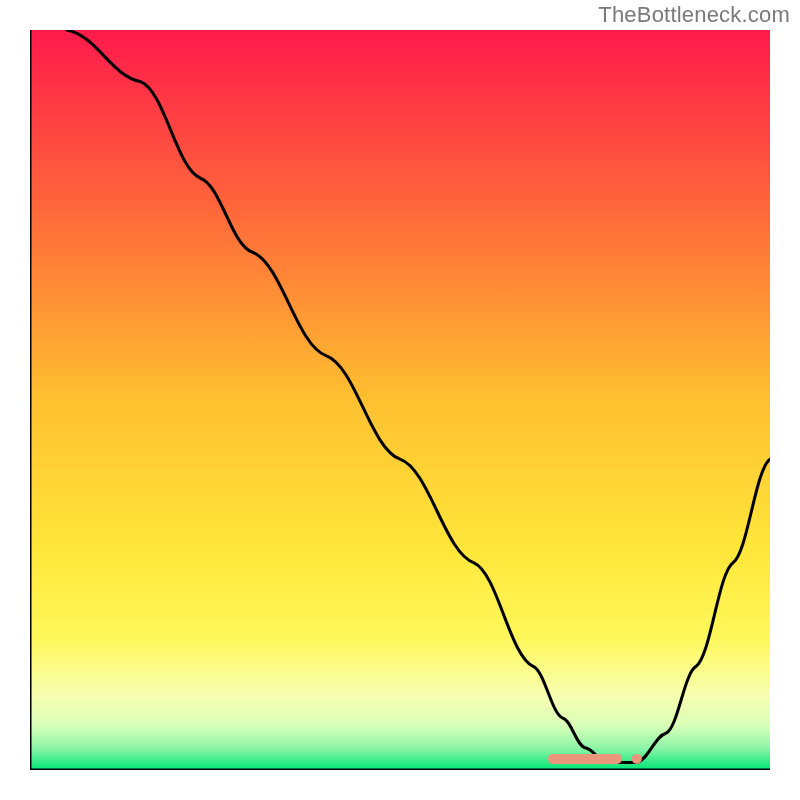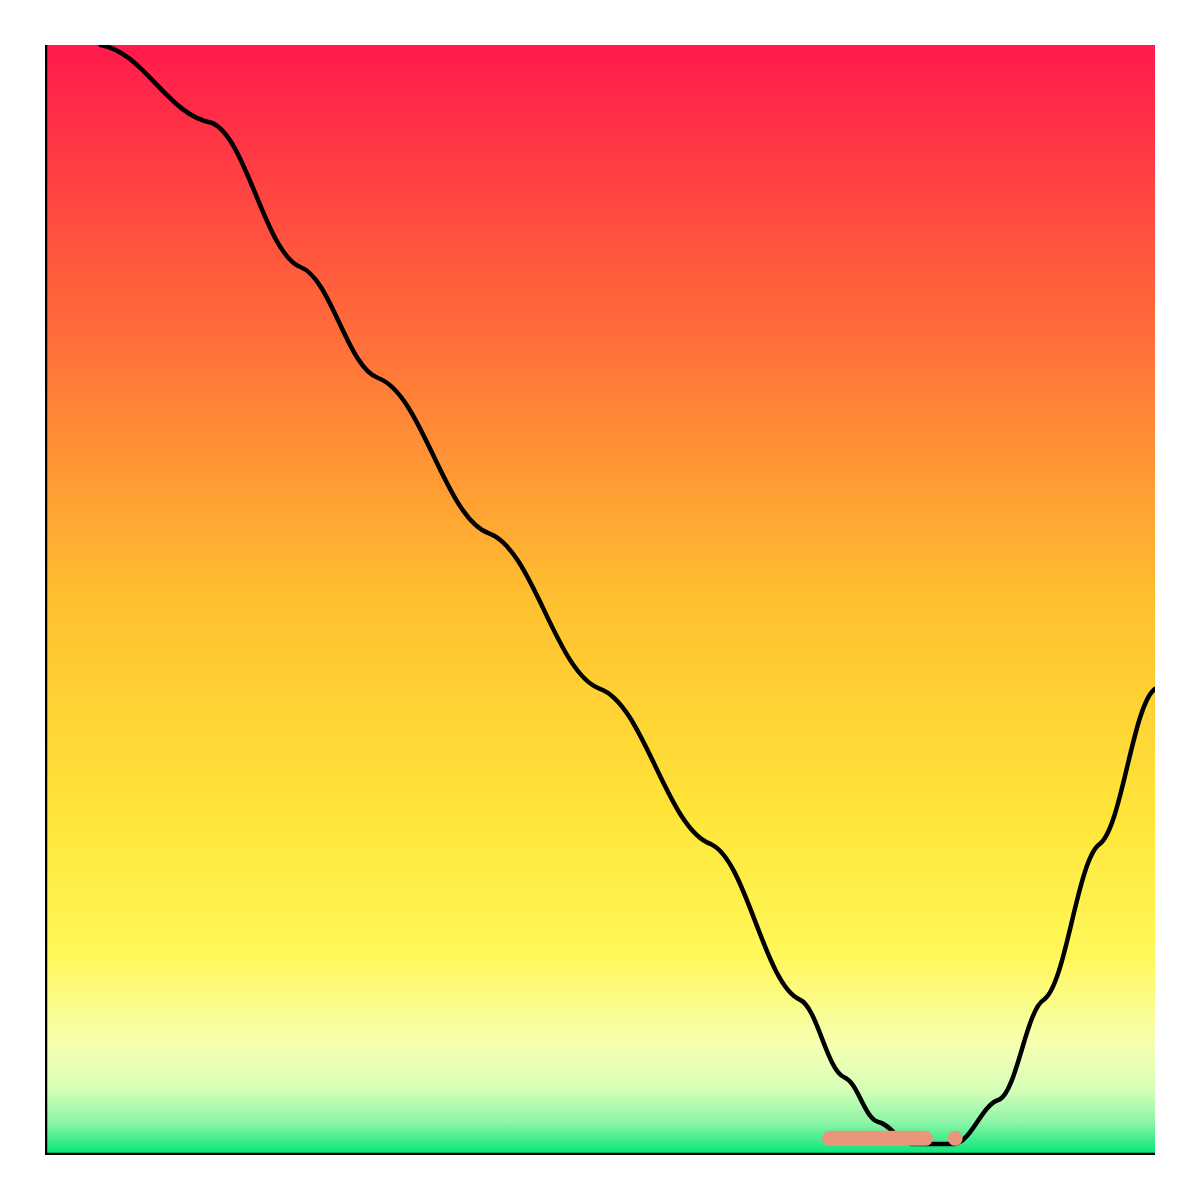--- a/index.html
+++ b/index.html
@@ -37,20 +37,21 @@
     display: block;
   }
   .marker-group {
     pointer-events: none;
   }
 </style>
 </head>
 <body>
 
 <div class="wrap">
+  <div class="attribution">TheBottleneck.com</div>
 
   <div class="plot">
     <svg viewBox="0 0 740 740">
       <defs>
         <linearGradient id="bg-grad" x1="0" y1="0" x2="0" y2="1">
             <stop offset="0.0%" stop-color="#ff1a4b"></stop>
             <stop offset="25.0%" stop-color="#ff6a3a"></stop>
             <stop offset="50.0%" stop-color="#ffc030"></stop>
             <stop offset="70.0%" stop-color="#ffe63a"></stop>
             <stop offset="82.0%" stop-color="#fff85a"></stop>

